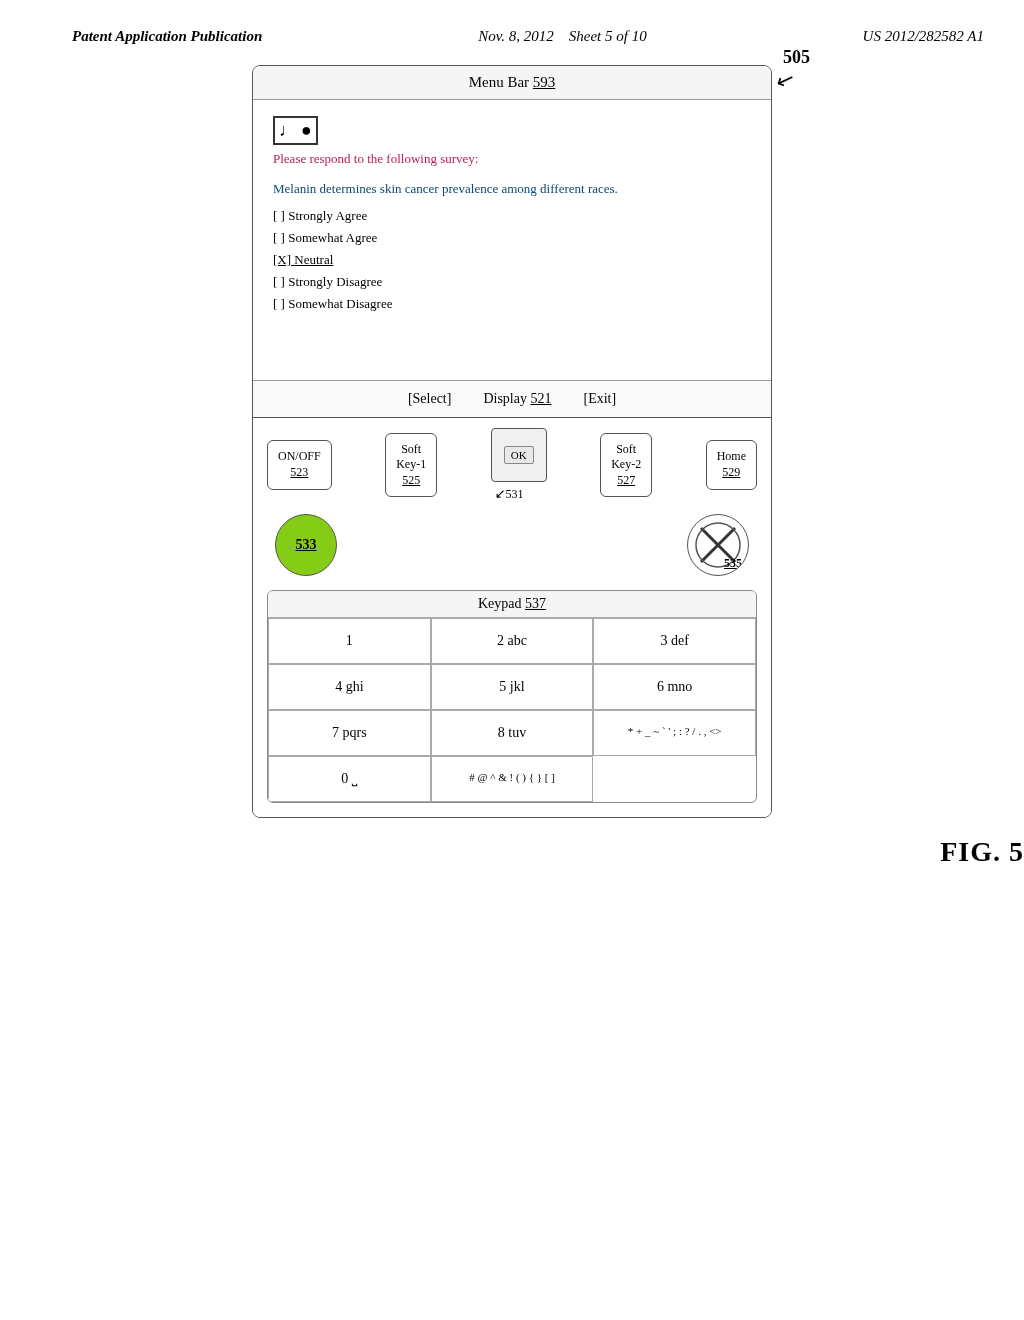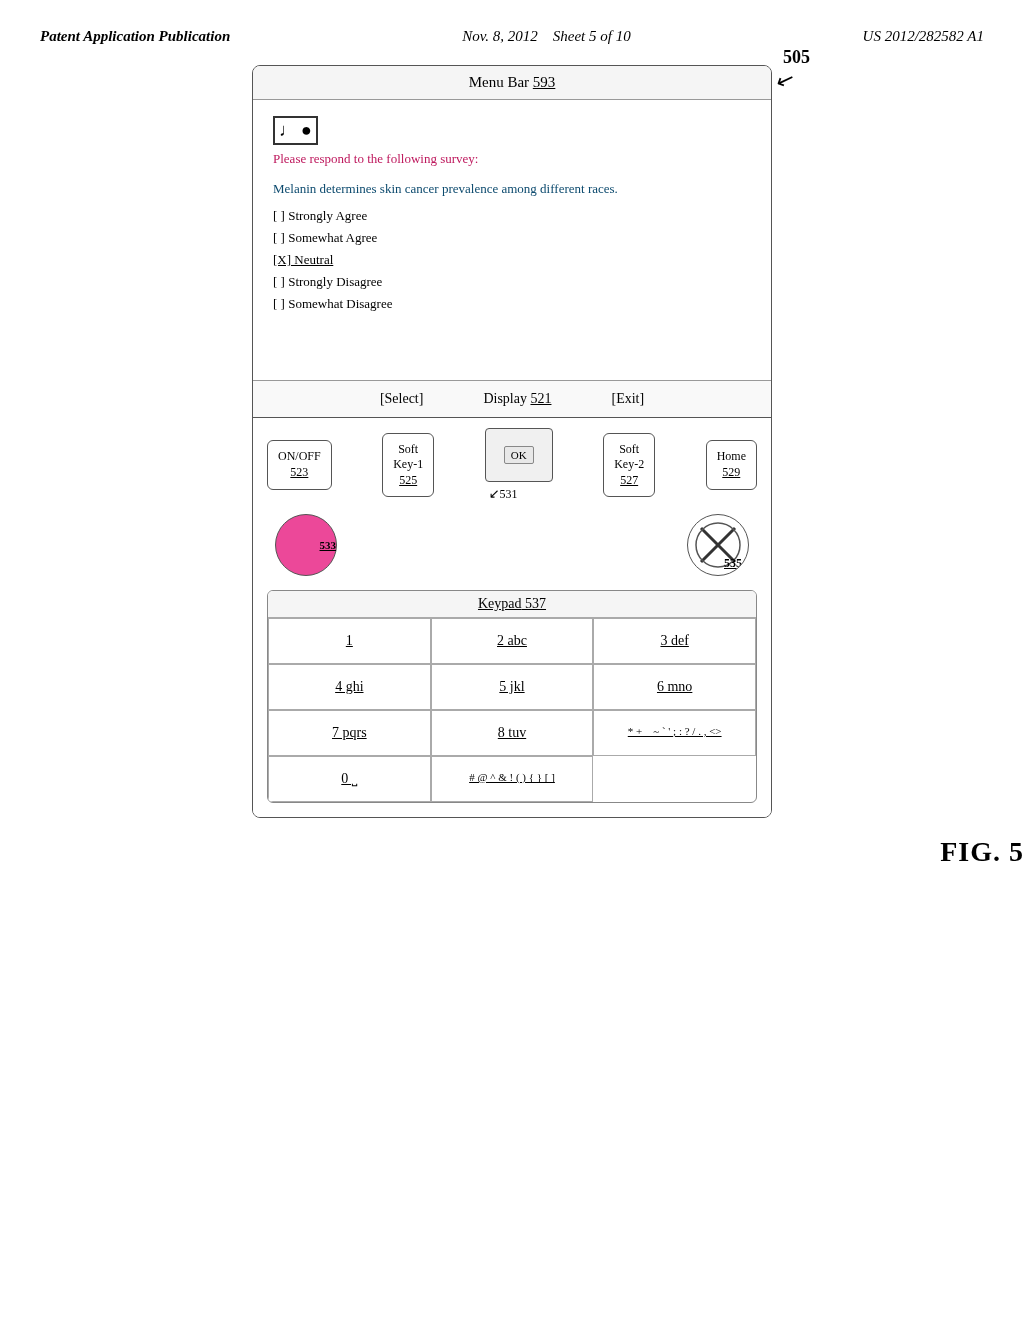--- a/index.html
+++ b/index.html
@@ -12,20 +12,21 @@
       overflow: hidden;
     }
 
     .header {
       display: flex;
       justify-content: space-between;
       align-items: flex-start;
       padding: 28px 40px 10px 40px;
       font-size: 15px;
       font-style: italic;
+      margin-left: 32px;
     }
 
     .header-left {
       font-weight: bold;
       font-style: italic;
     }
 
     .header-center {
       text-align: center;
     }
@@ -118,21 +119,21 @@
     }
 
     .option-neutral {
       text-decoration: underline;
     }
 
     .display-footer {
       border-top: 1px solid #999;
       display: flex;
       justify-content: center;
-      gap: 60px;
+      gap: 32px;
       padding: 10px;
       font-size: 14px;
       background: #f9f9f9;
     }
 
     .display-number {
       text-decoration: underline;
     }
 
     
@@ -165,21 +166,21 @@
     }
 
     .ok-button-wrapper {
       text-align: center;
       position: relative;
     }
 
     .ok-button {
       border: 1.5px solid #555;
       border-radius: 4px;
-      width: 68px;
+      width: 56px;
       height: 54px;
       display: flex;
       align-items: center;
       justify-content: center;
       font-size: 13px;
       background: #f0f0f0;
       position: relative;
     }
 
     .ok-inner {
@@ -199,24 +200,24 @@
       padding: 4px 8px;
     }
 
     .circle-btn {
       width: 62px;
       height: 62px;
       border: 1.5px solid #555;
       border-radius: 50%;
       display: flex;
       align-items: center;
-      justify-content: flex-end;
-      font-size: 11px;
+      justify-content: center;
+      font-size: 14px;
       font-weight: bold;
-      background: #ec4899;
+      background: #84cc16;
       position: relative;
     }
 
     .circle-ref {
       text-decoration: underline;
     }
 
     
     .x-btn {
       border-radius: 4px;
@@ -230,21 +231,20 @@
       font-size: 24px;
       position: relative;
     }
 
     
     .keypad-section {
       border: 1.5px solid #888;
       border-radius: 6px;
       overflow: hidden;
       margin-top: 6px;
-      text-decoration: underline;
     }
 
     .keypad-header {
       text-align: center;
       padding: 5px;
       font-size: 14px;
       background: #f5f5f5;
       border-bottom: 1px solid #aaa;
     }
 

